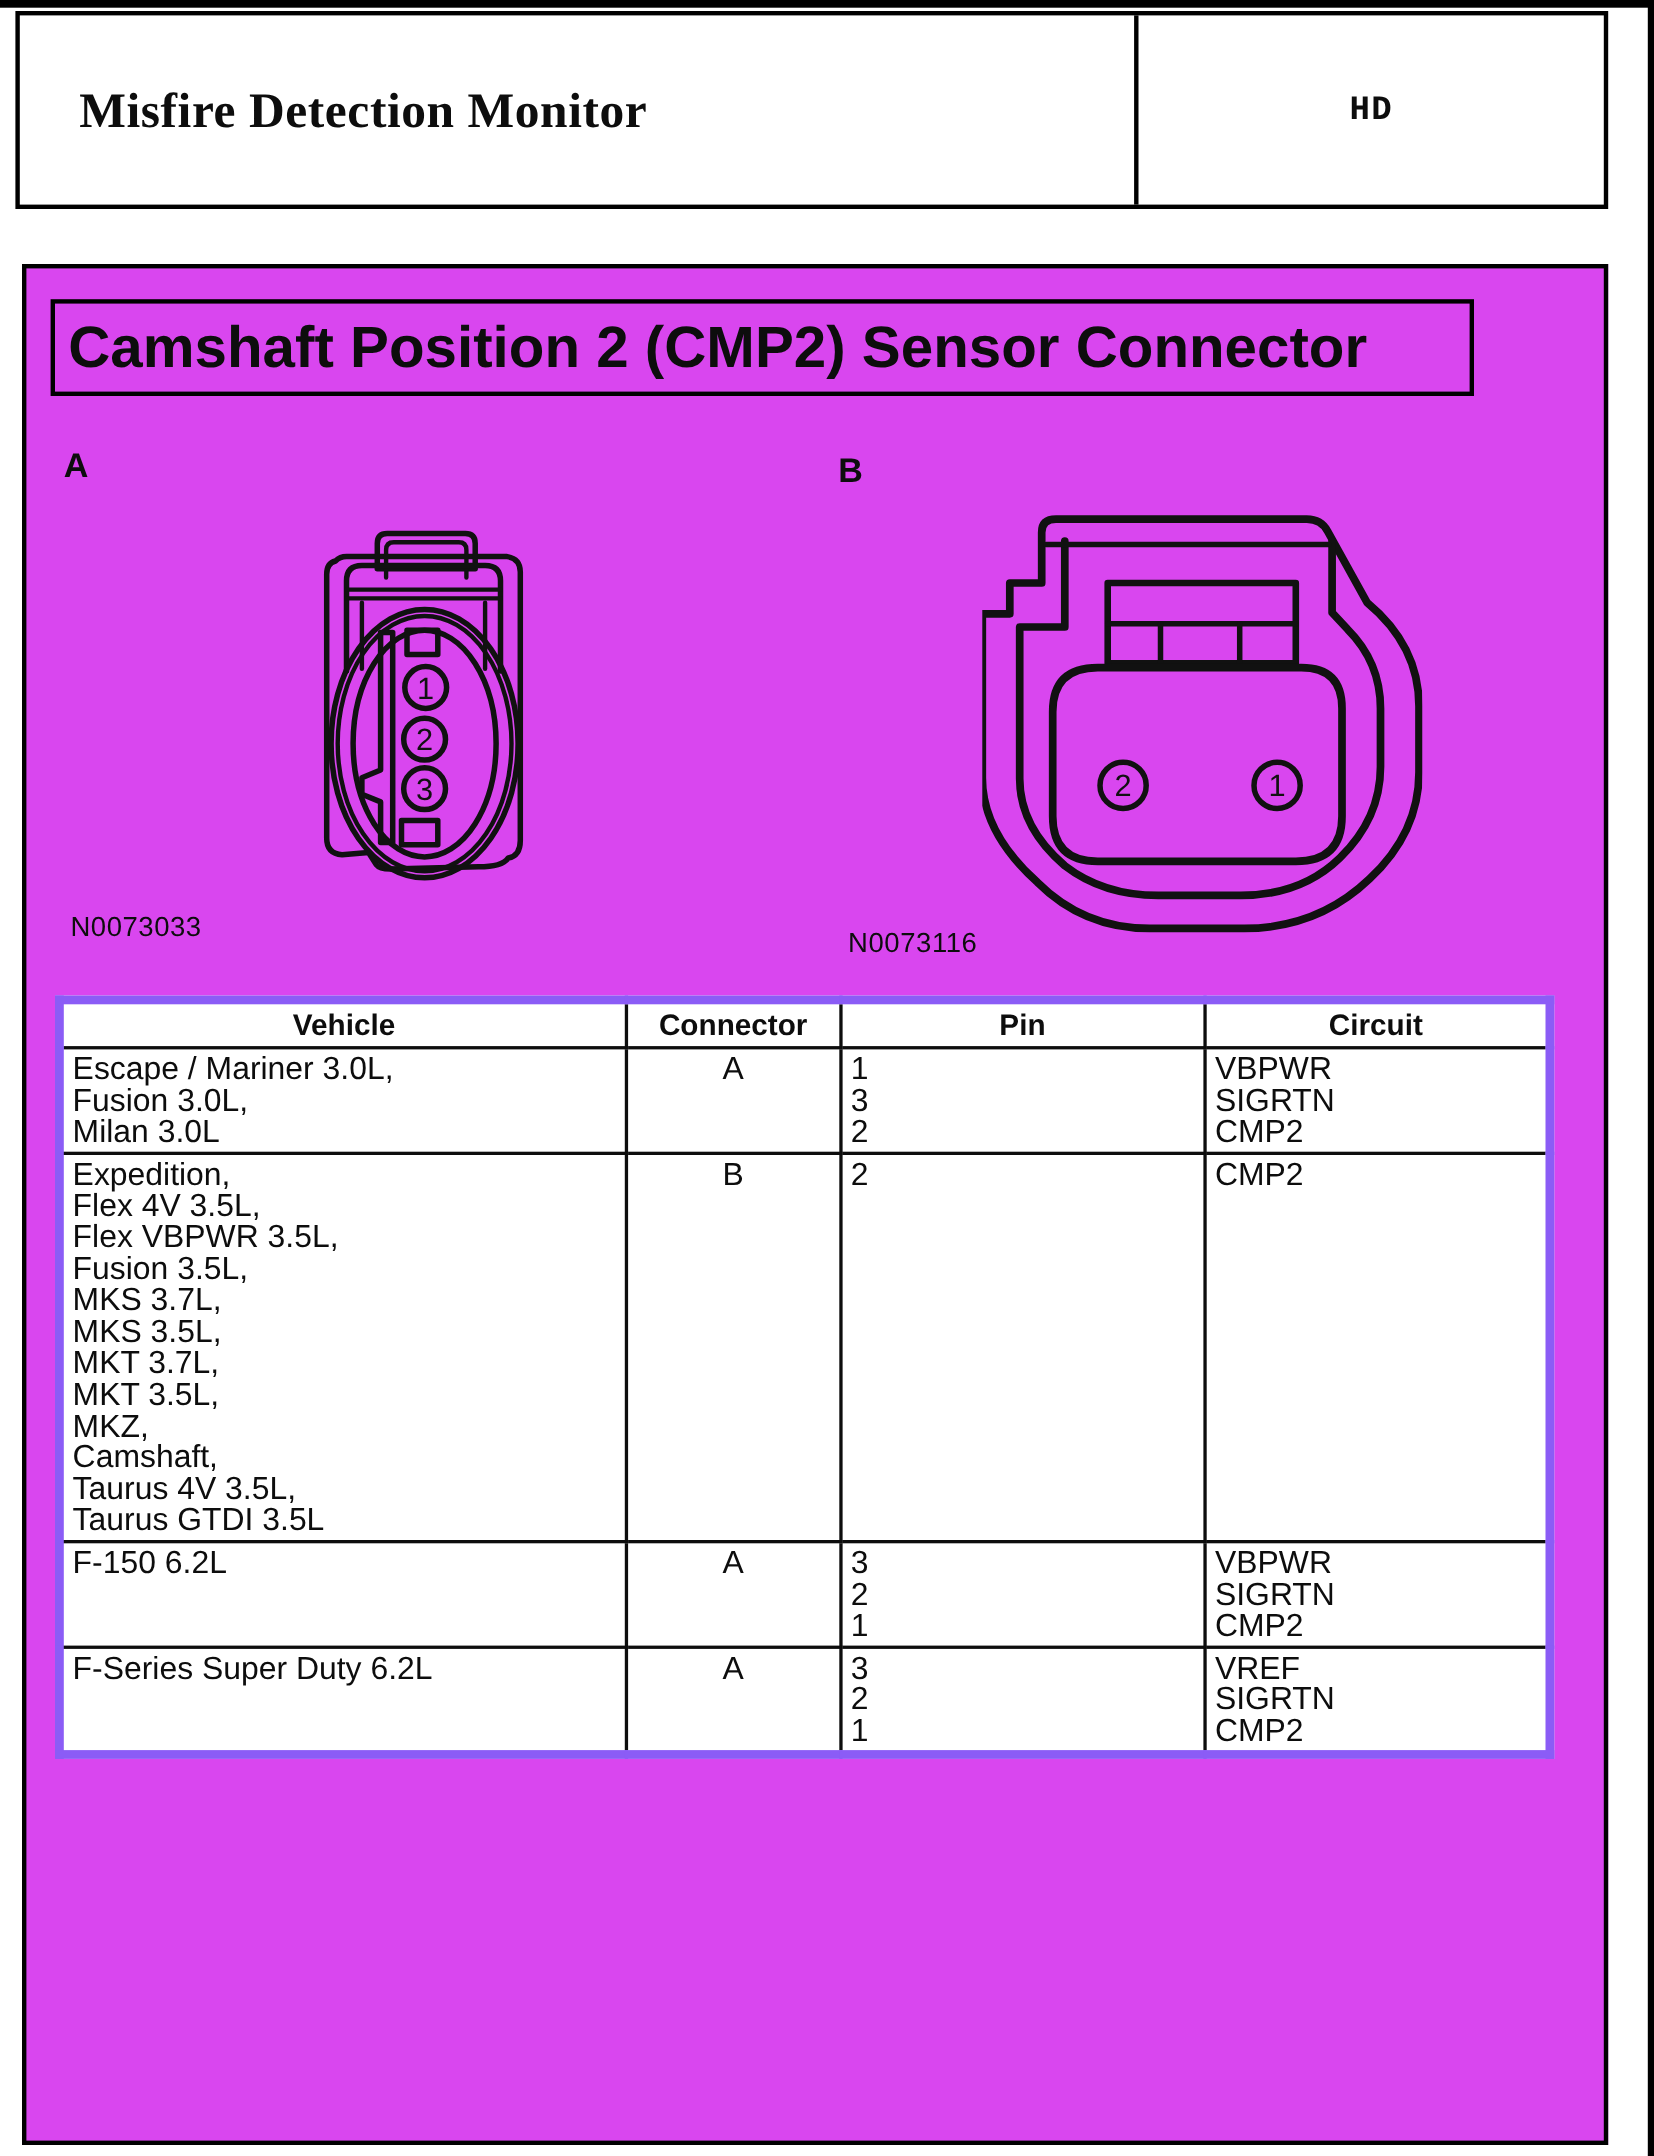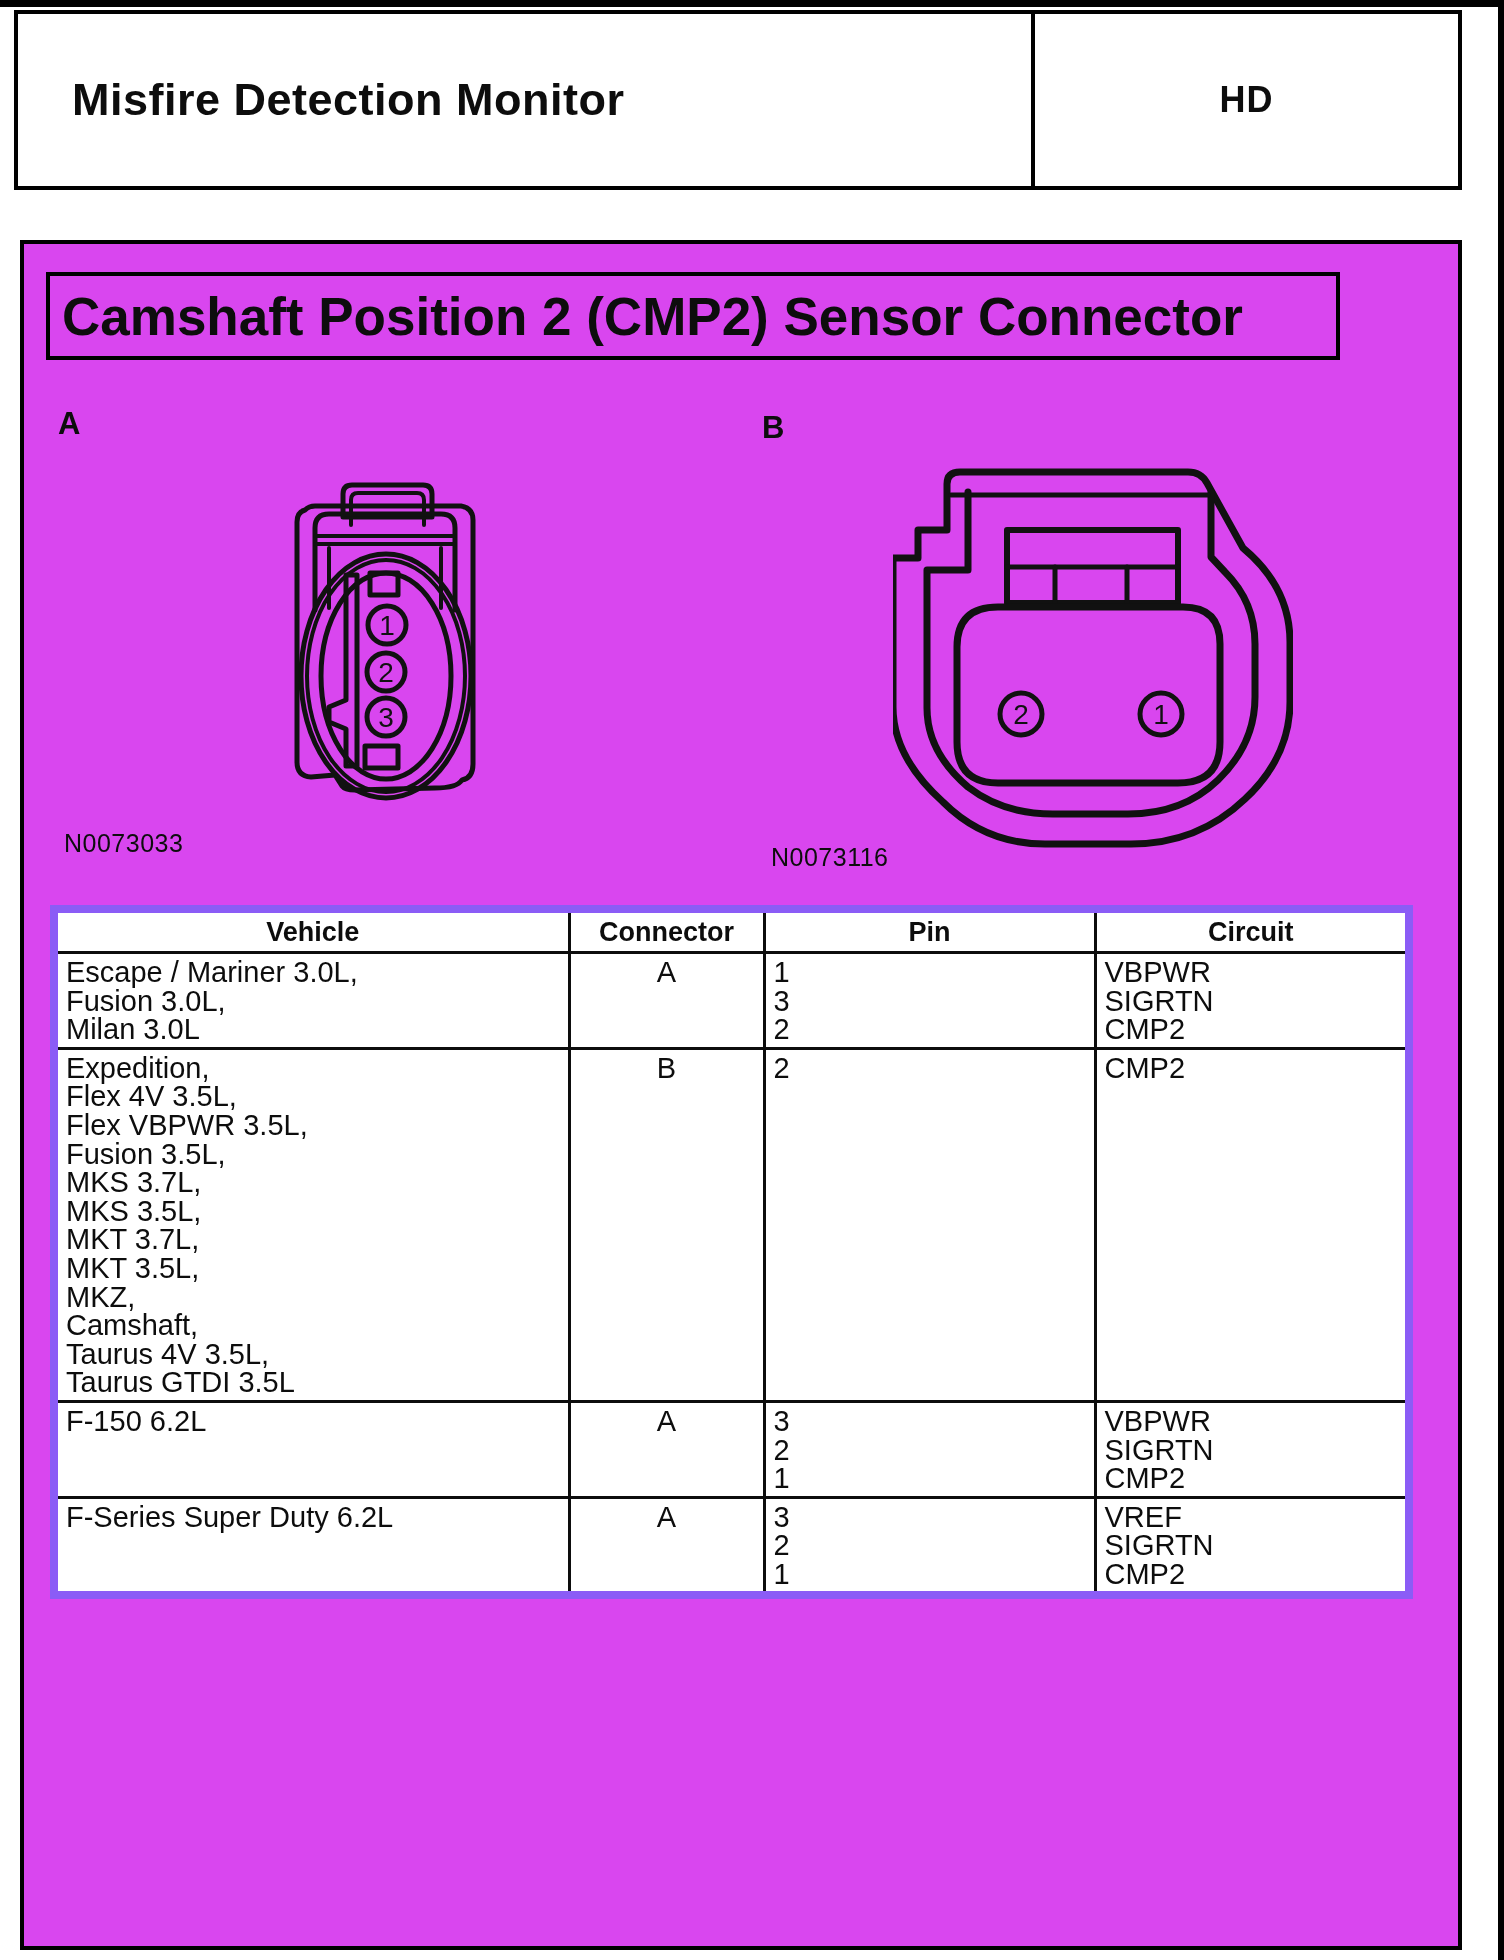--- a/index.html
+++ b/index.html
@@ -7,23 +7,23 @@
        font-family:"Liberation Sans",sans-serif;color:#0d0d0d;
        -webkit-font-smoothing:antialiased;}
   .page{position:absolute;inset:0;}
   .top-edge{position:absolute;left:0;top:0;width:1504px;height:7px;background:#000;}
   .right-edge{position:absolute;left:1498px;top:0;width:6px;height:1960px;background:#000;}
 
   .doc-header{position:absolute;left:14px;top:10px;width:1448px;height:180px;
               border:4px solid #000;box-sizing:border-box;display:flex;background:#fff;}
   .doc-header-title{width:1017px;box-sizing:border-box;border-right:4px solid #000;
               display:flex;align-items:center;padding-left:54px;
-              font-family:Liberation Sans, sans-serif;font-weight:bold;font-size:45px;letter-spacing:.5px;}
+              font-family:Liberation Serif, serif;font-weight:bold;font-size:45px;letter-spacing:.5px;}
   .doc-header-code{flex:1;display:flex;align-items:center;justify-content:center;
-              font-family:Liberation Sans, sans-serif;font-weight:bold;font-size:36px;letter-spacing:1px;}
+              font-family:Liberation Mono, monospace;font-weight:bold;font-size:31px;letter-spacing:1px;}
 
   .content-box{position:absolute;left:20px;top:240px;width:1442px;height:1710px;
               border:4px solid #000;box-sizing:border-box;background:#d946ef;}
 
   .section-title-box{position:absolute;left:22px;top:28px;width:1294px;height:88px;
               border:4px solid #000;box-sizing:border-box;display:flex;align-items:center;}
   .section-title{margin:0;padding-left:12px;font-size:53px;font-weight:bold;white-space:nowrap;}
 
   .diagram-label{position:absolute;font-size:31px;font-weight:bold;}
   .label-a{left:34px;top:162px;}

